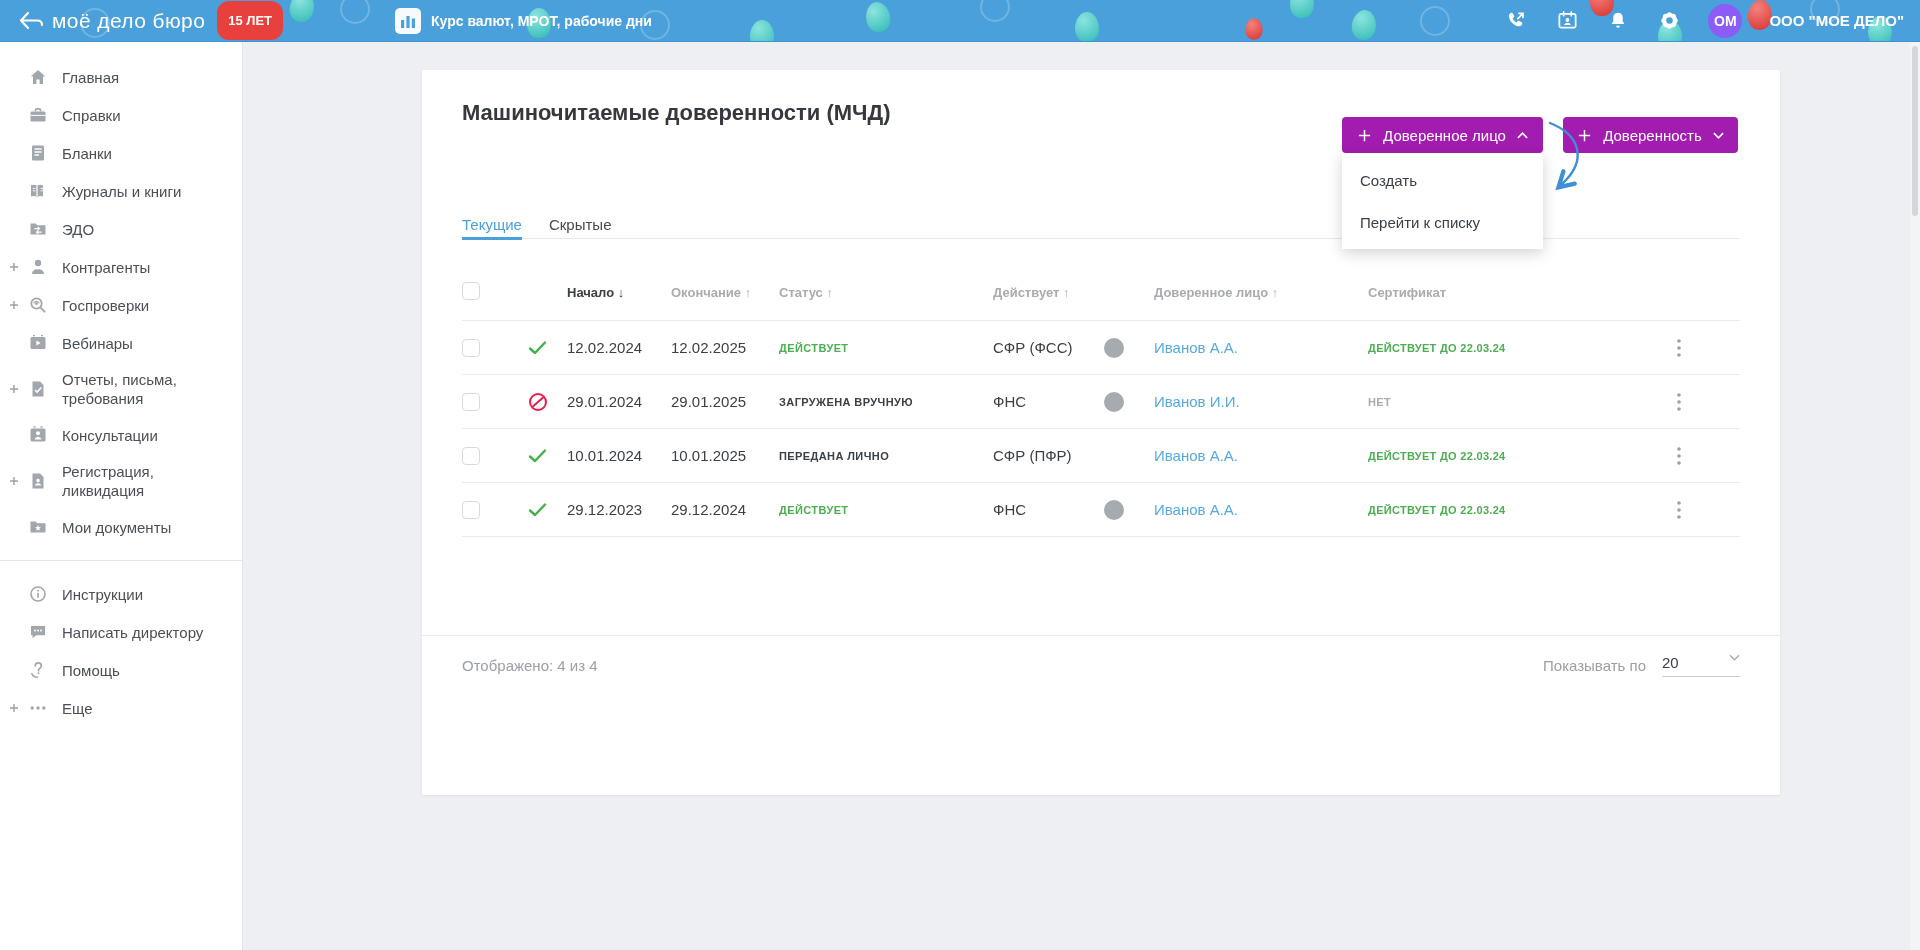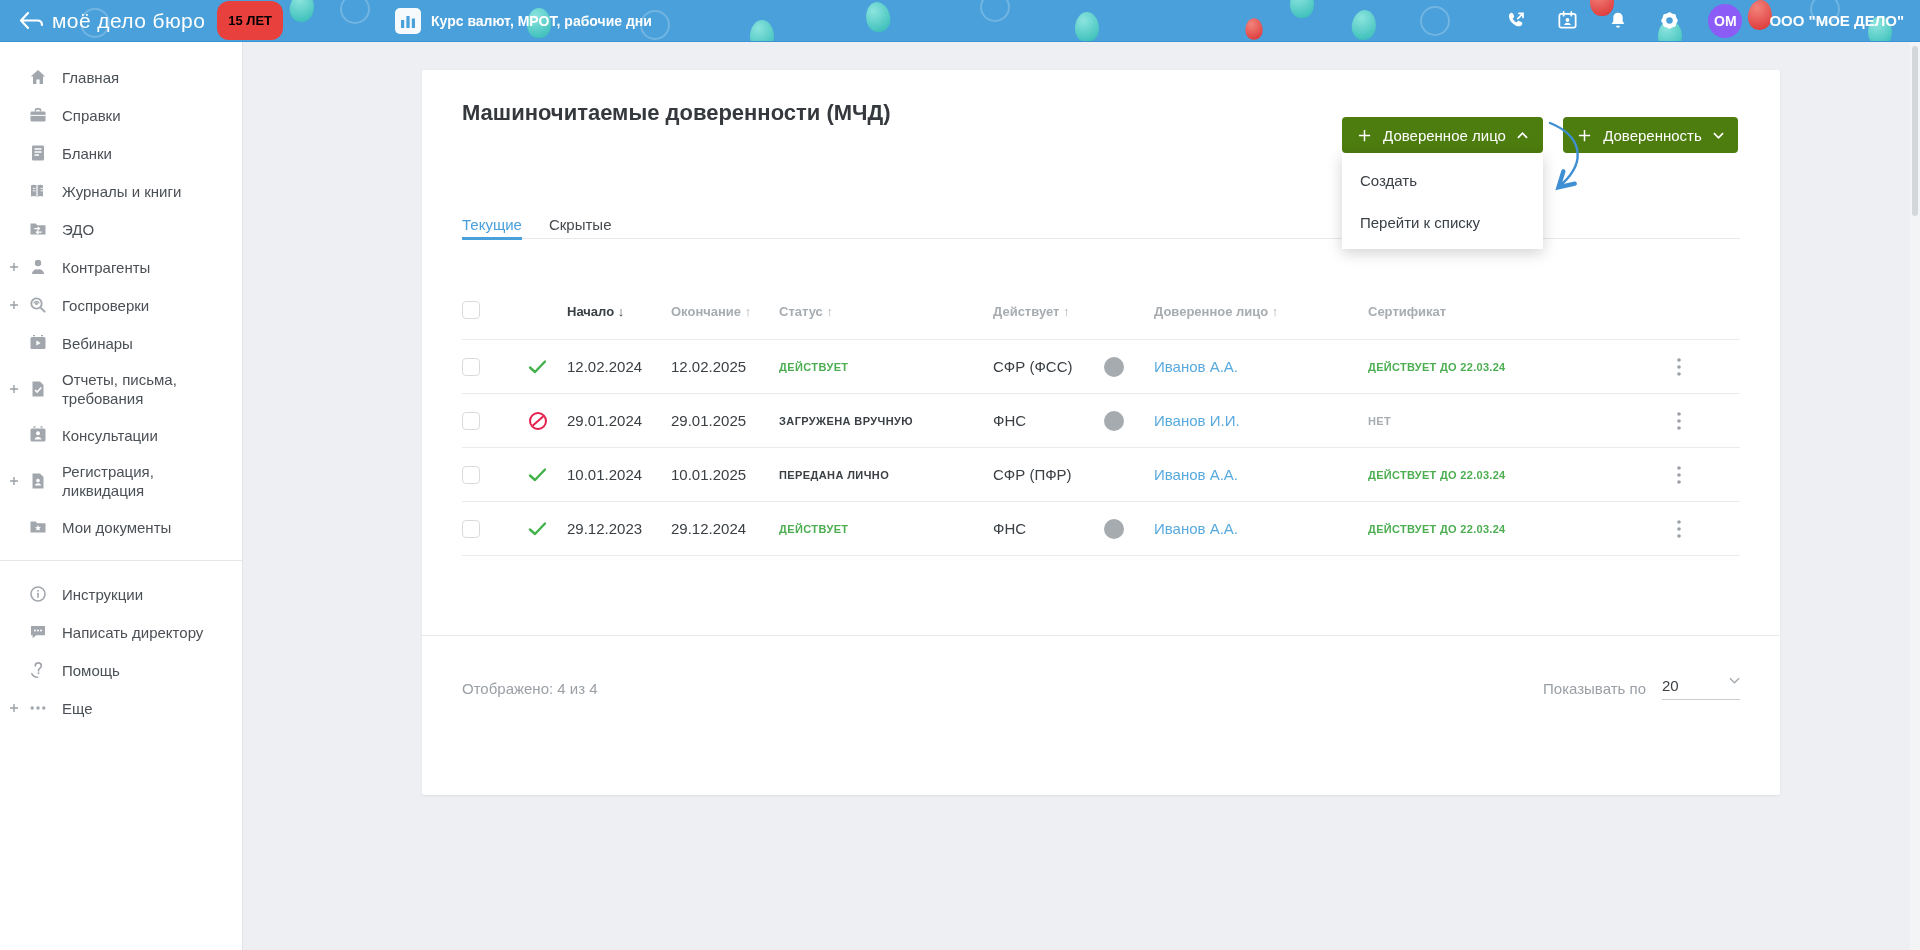--- a/index.html
+++ b/index.html
@@ -3,21 +3,21 @@
 <meta charset="utf-8">
 <style>
   * { margin:0; padding:0; box-sizing:border-box; }
   html,body { width:1920px; height:950px; overflow:hidden; font-family:"Liberation Sans", sans-serif; background:#edeff2; }
 
   
   .topbar { position:relative; height:42px; background:#4aa0da; border-bottom:1px solid #3d93cf;
             display:flex; align-items:center; padding:0 16px 0 14px; overflow:hidden; z-index:20; }
   .back-btn { width:34px; height:34px; display:flex; align-items:center; justify-content:center; cursor:pointer; flex:0 0 auto; z-index:3;}
   .logo { color:#fff; font-size:21px; font-weight:500; letter-spacing:.4px; margin-left:4px; white-space:nowrap; z-index:3;}
-  .badge { background:#e8403d; color:#000000; font-size:13px; font-weight:700; border-radius:12px;
+  .badge { background:#e8403d; color:#ffffff; font-size:13px; font-weight:700; border-radius:12px;
            padding:12px 11px; margin-left:12px; white-space:nowrap; z-index:3;}
   .ticker { display:flex; align-items:center; gap:10px; margin-left:112px; z-index:3;}
   .ticker-txt { color:#fff; font-size:14px; font-weight:600; white-space:nowrap; }
   .top-right { margin-left:auto; display:flex; align-items:center; gap:27px; z-index:3;}
   .tr-ic { width:24px; height:24px; display:flex; align-items:center; justify-content:center; cursor:pointer; }
   .avatar { width:34px; height:34px; border-radius:50%; background:#8b5cf6; color:#fff; font-size:14px; font-weight:700;
             display:flex; align-items:center; justify-content:center; cursor:pointer; }
   .company { color:#fff; font-size:15px; font-weight:600; white-space:nowrap; cursor:pointer; }
   .balloon { position:absolute; width:24px; height:30px; border-radius:50% 50% 48% 48% / 56% 56% 44% 44%; z-index:1; }
   .b-teal { background:radial-gradient(circle at 35% 28%, #8ce4de, #2fb9b4); }
@@ -34,55 +34,55 @@
   .si .ico { width:20px; height:20px; margin-right:14px; flex:0 0 auto; display:flex; align-items:center; justify-content:center; }
   .si .lbl { font-size:15px; color:#4b5056; line-height:19px; padding-right:10px; }
   .side-divider { border-top:1px solid #e4e6e8; margin:14px 0; }
 
   
   .content { position:absolute; left:243px; top:42px; right:0; bottom:0; background:#edeff2; }
   .card { position:absolute; left:179px; top:28px; width:1358px; height:725px; background:#fff;
           border-radius:2px; box-shadow:0 1px 2px rgba(60,64,67,.08); }
   .page-title { position:absolute; left:40px; top:30px; font-size:22px; font-weight:700; color:#35393d; }
 
-  .btn { position:absolute; top:47px; height:36px; background:#4d7c0f; border-radius:4px; color:#fff; font-size:15px;
+  .btn { position:absolute; top:47px; height:36px; background:#a21caf; border-radius:4px; color:#fff; font-size:15px;
          display:flex; align-items:center; justify-content:center; gap:11px; cursor:pointer; }
   .btn-trusted { left:920px; width:201px; }
   .btn-poa { left:1141px; width:175px; }
 
   .menu { position:absolute; left:920px; top:83px; width:201px; background:#fff; padding:6px 0;
           box-shadow:0 4px 14px rgba(0,0,0,.18); z-index:6; }
   .menu-item { height:42px; display:flex; align-items:center; padding:0 18px; font-size:15px; color:#3a4046; cursor:pointer; }
   .guide-arrow { position:absolute; left:1122px; top:48px; z-index:7; pointer-events:none; }
 
   .tabs { position:absolute; left:40px; right:40px; top:140px; height:29px; border-bottom:1px solid #e7e9eb; display:flex; gap:27px; }
   .tab { font-size:15px; line-height:29px; color:#454a4f; position:relative; cursor:pointer; }
   .tab.active { color:#4aa0db; }
   .tab.active::after { content:""; position:absolute; left:0; right:0; bottom:-2px; height:3px; background:#4aa0db; }
 
   .grid { display:grid; grid-template-columns:58px 47px 104px 108px 214px 111px 50px 214px 250px 1fr; align-items:center; }
-  .table { position:absolute; left:40px; right:40px; top:173px; }
+  .table { position:absolute; left:40px; right:40px; top:154px; }
   .thead { height:97px; padding-bottom:20px; align-items:end; border-bottom:1px solid #e9ebed; }
   .th { font-size:13px; font-weight:700; color:#a7acb1; white-space:nowrap; }
   .th.col-active { color:#3b4045; }
   .trow { height:54px; border-bottom:1px solid #e9ebed; }
   .cb { width:18px; height:18px; border:1px solid #d8dbde; border-radius:4px; background:#fff; cursor:pointer; }
   .cell-ic { display:flex; padding-left:8px; }
   .date { font-size:15px; color:#3b4045; }
   .status { font-size:11px; font-weight:700; letter-spacing:.4px; }
   .status.green { color:#4cae51; } .status.dark { color:#3b4045; }
   .auth { font-size:15px; color:#3b4045; }
   .av-circle { width:20px; height:20px; border-radius:50%; background:#a6abb0; }
   .person { font-size:15px; color:#57a9de; cursor:pointer; }
   .cert { font-size:11px; font-weight:700; letter-spacing:.3px; }
   .cert.green { color:#4cae51; } .cert.gray { color:#a7acb1; }
   .kebab { justify-self:center; padding:6px 8px; cursor:pointer; display:flex; }
 
   .card-divider { position:absolute; left:0; right:0; top:565px; border-top:1px solid #e7e9eb; }
-  .card-footer { position:absolute; left:40px; right:40px; top:565px; height:106px; display:flex; align-items:center; justify-content:space-between; }
+  .card-footer { position:absolute; left:40px; right:40px; top:542px; height:106px; display:flex; align-items:center; justify-content:space-between; }
   .shown { font-size:15px; color:#9aa0a6; }
   .perpage { display:flex; align-items:center; gap:16px; }
   .pp-label { font-size:15px; color:#9aa0a6; }
   .pp-select { width:78px; display:flex; justify-content:space-between; padding-bottom:5px;
                border-bottom:1px solid #c9cdd1; cursor:pointer; }
   .pp-value { font-size:15px; color:#3b4045; }
 
   .scroll-track { position:absolute; right:0; top:42px; width:10px; bottom:0; background:#f3f4f6; z-index:15; }
   .scroll-thumb { position:absolute; left:2px; top:4px; width:6px; height:170px; border-radius:3px; background:#d4d7da; cursor:pointer; }
 </style>

